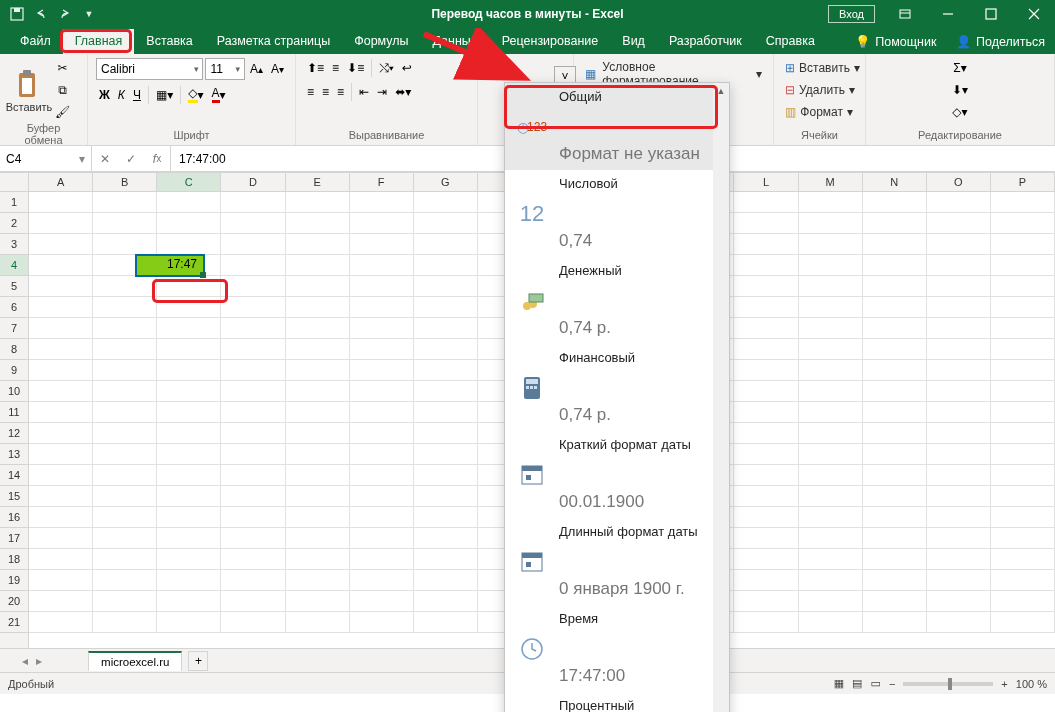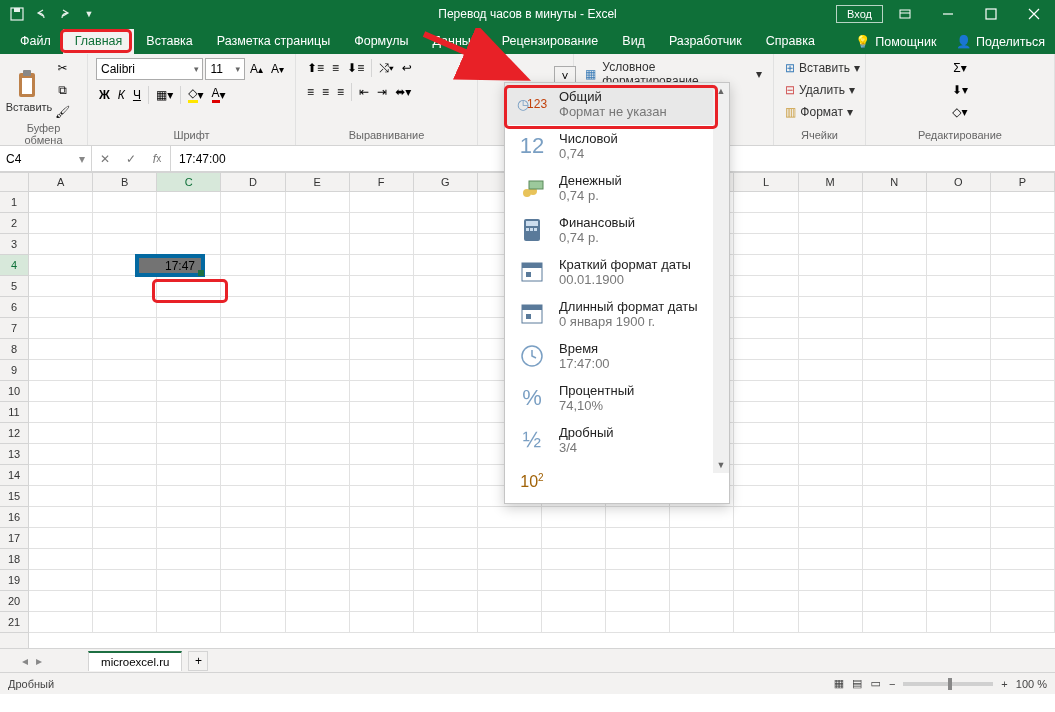--- a/index.html
+++ b/index.html
@@ -2,23 +2,23 @@
 <html><head>
 <meta charset="utf-8">
 <style>
 * { margin:0; padding:0; box-sizing:border-box; font-family:'Segoe UI',Tahoma,sans-serif; -webkit-user-select:none; user-select:none;}
 body { width:1055px; height:712px; background:#fff; overflow:hidden; font-size:12px; position:relative;}
 
 
 .titlebar { height:28px; background:#0f7039; color:#fff; display:flex; align-items:center; position:relative;}
 .titlebar .qat { display:flex; align-items:center; gap:2px; padding-left:6px;}
 .titlebar .qat .qbtn { width:22px; height:22px; display:flex; align-items:center; justify-content:center; cursor:pointer; color:#fff; opacity:.9;}
-.titlebar .title { position:absolute; left:50%; transform:translateX(-50%); font-size:12px; white-space:nowrap; color:#fff;}
+.titlebar .title { position:absolute; left:50%; transform:translateX(-50%); font-size:12px; white-space:nowrap; color:#fff;font-weight:bold;}
 .titlebar .right { margin-left:auto; display:flex; align-items:center; gap:1px;}
-.titlebar .login { border:1px solid rgba(255,255,255,.7); padding:2px 10px; font-size:11px; cursor:pointer;}
+.titlebar .login { border:1px solid rgba(255,255,255,.7); padding:2px 10px; font-size:11px; margin-right:8px; cursor:pointer;}
 .titlebar .winbtn { width:42px; height:28px; display:flex; align-items:center; justify-content:center; cursor:pointer;}
 
 
 .tabstrip { height:26px; background:#0f7039; display:flex; align-items:flex-end; padding-left:8px; color:#fff; gap:0;}
 .tabstrip .tab { padding:5px 12px 6px; font-size:12.5px; cursor:pointer;}
 .tabstrip .tab.active { background:#f3f2f1; color:#0f7039;}
 .tabstrip .spacer { flex:1;}
 .tabstrip .rtab { padding:5px 10px; display:flex; align-items:center; gap:4px; font-size:12.5px; cursor:pointer;}
 
 
@@ -45,42 +45,42 @@
 .colheads { position:absolute; top:0; left:29px; right:0; height:20px; display:flex; border-bottom:1px solid #d4d4d4; border-top:1px solid #d4d4d4; background:#f3f2f1;}
 .colheads .ch { width:68px; border-right:1px solid #d4d4d4; font-size:11px; color:#333; display:flex; align-items:center; justify-content:center;}
 .colheads .ch.sel { background:#d7e8da; color:#0f7039;}
 .rowheads { position:absolute; top:20px; left:0; width:29px; bottom:0; background:#f3f2f1; border-right:1px solid #d4d4d4;}
 .rowheads .rh { height:21px; border-bottom:1px solid #d4d4d4; font-size:11px; color:#333; display:flex; align-items:center; justify-content:center;}
 .rowheads .rh.sel { background:#d7e8da; color:#0f7039;}
 .selectall { position:absolute; top:0; left:0; width:29px; height:20px; background:#f3f2f1; border-right:1px solid #d4d4d4; border-bottom:1px solid #d4d4d4; border-top:1px solid #d4d4d4;}
 .cells { position:absolute; top:20px; left:29px; right:0; bottom:0;}
 .cells .crow { display:flex; height:21px;}
 .cells .cell { width:68px; height:21px; border-right:1px solid #e1e1e1; border-bottom:1px solid #e1e1e1; font-size:12px; padding:2px 4px; display:flex; align-items:center;}
-.activecell { position:absolute; border:4px solid #0369a1; background:#737373; box-sizing:border-box; pointer-events:none;padding-left:36px;}
+.activecell { position:absolute; border:2px solid #0369a1; background:#84cc16; box-sizing:border-box; pointer-events:none;padding-left:36px;}
 .activecell .val { position:absolute; right:6px; top:1px; font-size:12px;}
 .activecell .handle { position:absolute; right:-3px; bottom:-3px; width:6px; height:6px; background:#1d6f42;}
 
 
 .sheettabs { height:24px; border-top:1px solid #d4d4d4; background:#f3f2f1; display:flex; align-items:center; padding-left:10px; gap:2px;}
 .sheettabs .nav { display:flex; gap:8px; padding:0 12px; color:#888;}
 .sheettabs .stab { background:#fff; border:1px solid #d4d4d4; border-bottom:none; padding:3px 12px; font-size:11.5px; cursor:pointer; border-top:2px solid #1d6f42;margin-left:32px;}
 .sheettabs .newtab { width:20px; height:20px; display:flex; align-items:center; justify-content:center; border:1px solid #d4d4d4; margin-left:4px; cursor:pointer;}
 
 
 .statusbar { height:22px; background:#f3f2f1; border-top:1px solid #d4d4d4; display:flex; align-items:center; padding:0 8px; font-size:11px; color:#444;}
 .statusbar .sright { margin-left:auto; display:flex; align-items:center; gap:8px;}
 .zoomslider { width:90px; height:4px; background:#d0d0d0; position:relative;}
 .zoomslider .zknob { position:absolute; left:50%; top:-4px; width:4px; height:12px; background:#888;}
 
 
 .fmtpanel { position:absolute; top:82px; left:504px; width:226px; background:#fff; border:1px solid #c5c5c5; box-shadow:0 4px 12px rgba(0,0,0,.2); z-index:50;}
 .fmtitem { display:flex; align-items:center; gap:10px; padding:6px 10px; cursor:pointer;}
 .fmtitem .ficon { width:34px; height:30px; display:flex; align-items:center; justify-content:center; color:#3a7cb8; font-size:18px;}
 .fmtitem .ftxt .t1 { font-size:13px; color:#222;}
-.fmtitem .ftxt .t2 { font-size:13px; color:#777;}
+.fmtitem .ftxt .t2 { font-size:17px; color:#777;margin-top:40px;}
 .fmtmore { text-align:center; padding:8px; font-size:12px; color:#444; cursor:pointer;}
 .fmtscroll { position:absolute; right:0; top:0; bottom:30px; width:16px; background:#f0f0f0; display:flex; flex-direction:column;}
 .fmtscroll .arr { height:16px; display:flex; align-items:center; justify-content:center; font-size:9px; color:#666;}
 .fmtscroll .trk { flex:1;}
 .fmtpanel .fmtitems { padding-right:16px;}
 
 
 .redbox { position:absolute; border:3px solid #e82127; border-radius:5px; pointer-events:none; z-index:60;}
 
 .redarrow { position:absolute; z-index:60; pointer-events:none;}

